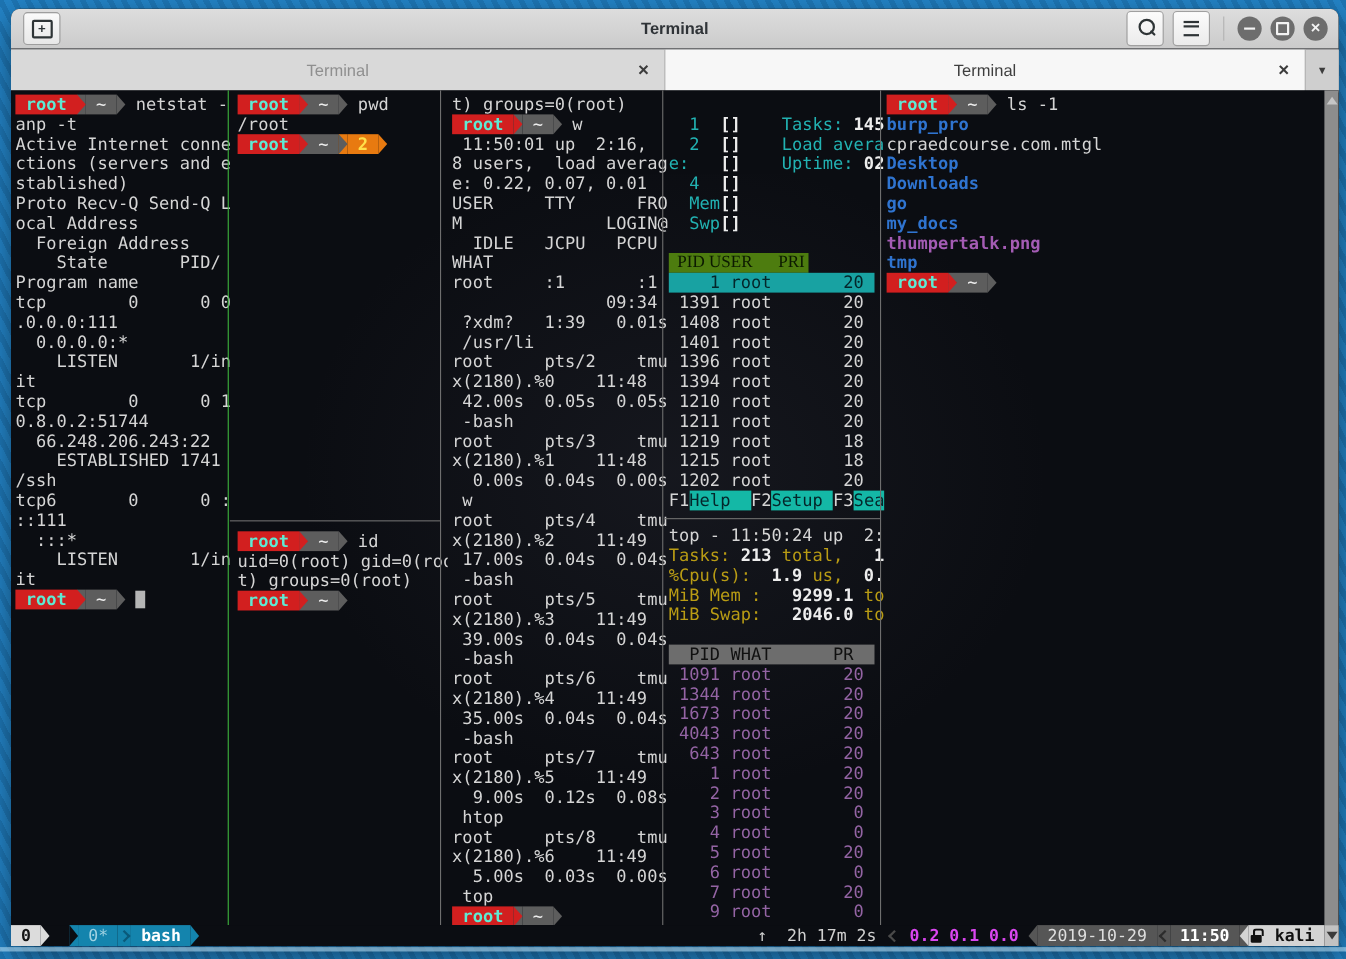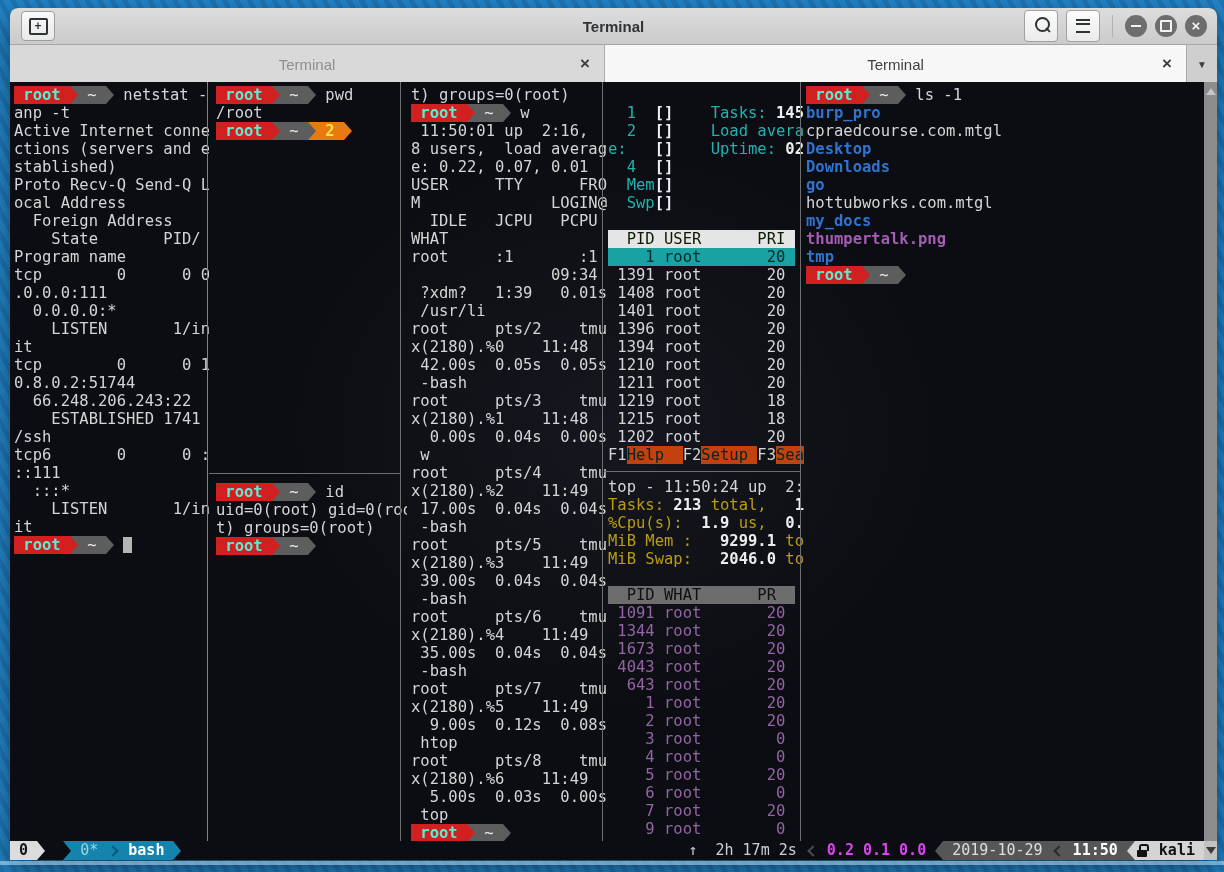--- a/index.html
+++ b/index.html
@@ -76,23 +76,23 @@
   .po{background:#e87a10;color:#ffe14a;font-weight:bold;}
   .a{width:0;height:0;border-top:9px solid transparent;border-bottom:9px solid transparent;
      border-left:8px solid transparent;}
   .a.rg{border-left-color:#d21f1f;border-top-color:#5d5d5d;border-bottom-color:#5d5d5d;}
   .a.gb{border-left-color:#5d5d5d;}
   .a.go{border-left-color:#5d5d5d;border-top-color:#e87a10;border-bottom-color:#e87a10;}
   .a.ob{border-left-color:#e87a10;}
   .cur{width:9px;height:16px;background:#b5b5b5;align-self:center;}
   .cyan{color:#22b2b2;}
   .wb{color:#ededed;font-weight:bold;}
-  .ghdr{background:#e5e5e5;color:#0c1a00;}
+  .ghdr{background:#4d7c0f;color:#0c1a00;font-family:Liberation Serif, serif;}
   .crow{background:#18a2a2;color:#04262a;}
-  .fhl{background:#c2410c;color:#04262a;}
+  .fhl{background:#14b8a6;color:#04262a;}
   .yel{color:#b99c14;}
   .thdr{background:#6d6d6d;color:#101010;}
   .pur{color:#9464a4;}
   .dirb{color:#2f74d0;font-weight:bold;}
   .magb{color:#a45cb4;font-weight:bold;}
 
   
   .scrollbar{position:absolute;right:0;top:0;bottom:0;width:13px;background:#8d8d8d;}
   .scroll-up{position:absolute;top:6px;left:2px;width:0;height:0;
     border-left:5px solid transparent;border-right:5px solid transparent;border-bottom:7px solid #c6c6c6;}
@@ -317,21 +317,20 @@
           <div class="ln"><span class="pur">    9 root        0</span></div>
         </div>
       <div class="vdiv" style="left:790px"></div>
       <div class="pane" id="p5">
           <div class="ln"><span class="pr"> root </span><span class="a rg"></span><span class="pg"> ~ </span><span class="a gb"></span><span> ls -1</span></div>
           <div class="ln"><span class="dirb">burp_pro</span></div>
           <div class="ln"><span>cpraedcourse.com.mtgl</span></div>
           <div class="ln"><span class="dirb">Desktop</span></div>
           <div class="ln"><span class="dirb">Downloads</span></div>
           <div class="ln"><span class="dirb">go</span></div>
-          <div class="ln"><span>hottubworks.com.mtgl</span></div>
           <div class="ln"><span class="dirb">my_docs</span></div>
           <div class="ln"><span class="magb">thumpertalk.png</span></div>
           <div class="ln"><span class="dirb">tmp</span></div>
           <div class="ln"><span class="pr"> root </span><span class="a rg"></span><span class="pg"> ~ </span><span class="a gb"></span></div>
         </div>
       <div class="scrollbar">
         <div class="scroll-up"></div>
       </div>
     </div>
 

